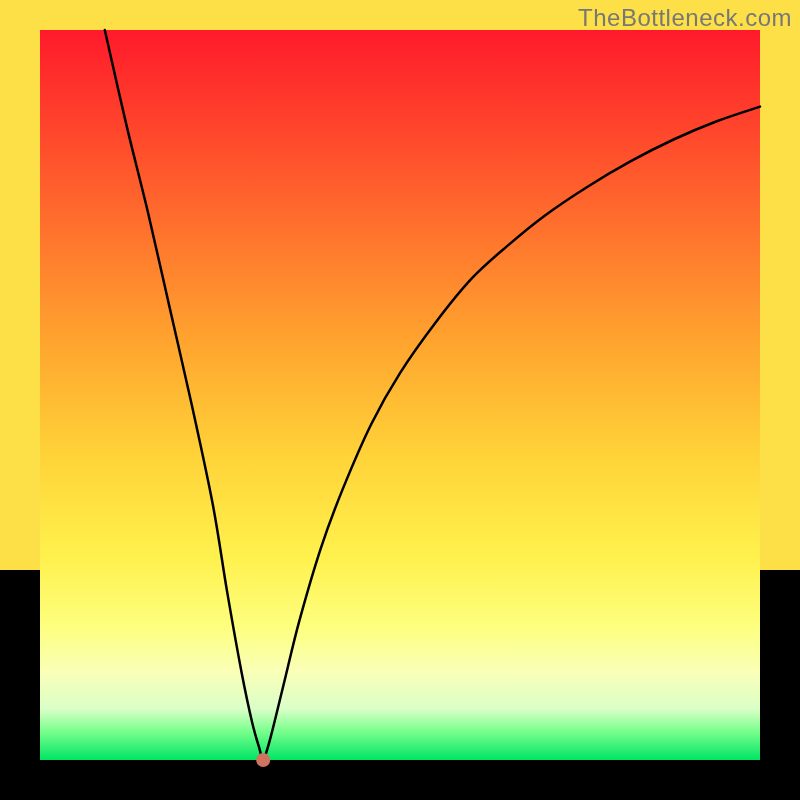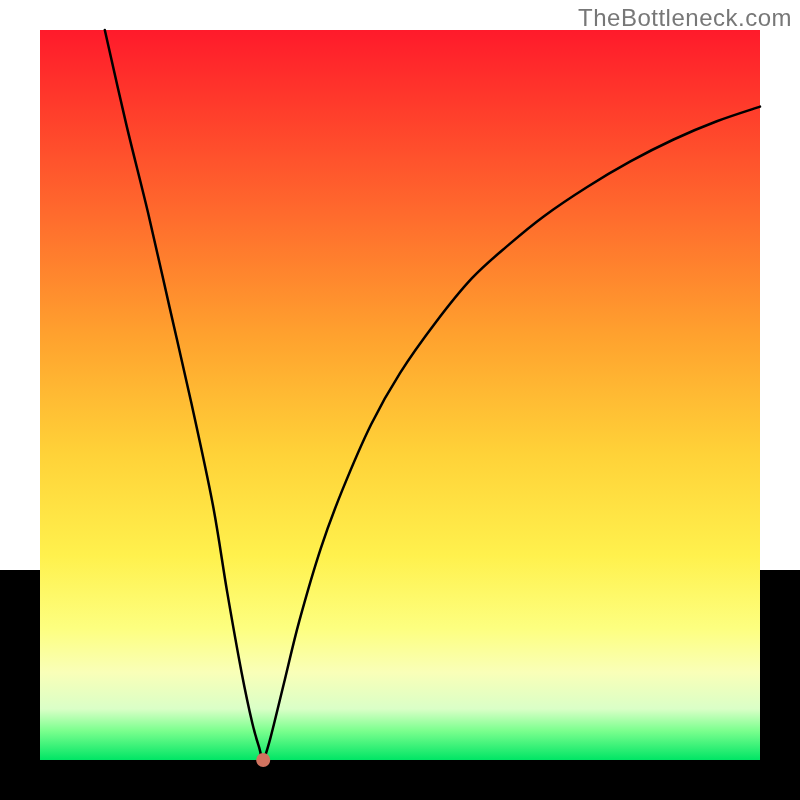--- a/index.html
+++ b/index.html
@@ -10,21 +10,21 @@
     background: #000;
     overflow: hidden;
     font-family: Arial, Helvetica, sans-serif;
   }
   .frame {
     position: absolute;
     left: 0;
     top: 0;
     width: 800px;
     height: 570px;
-    background: #ffffff;
+    background: #fde047;
   }
   .plot {
     position: absolute;
     left: 40px;
     top: 30px;
     width: 720px;
     height: 730px;
     background: linear-gradient(
       to bottom,
       #ff1a2b 0%,

